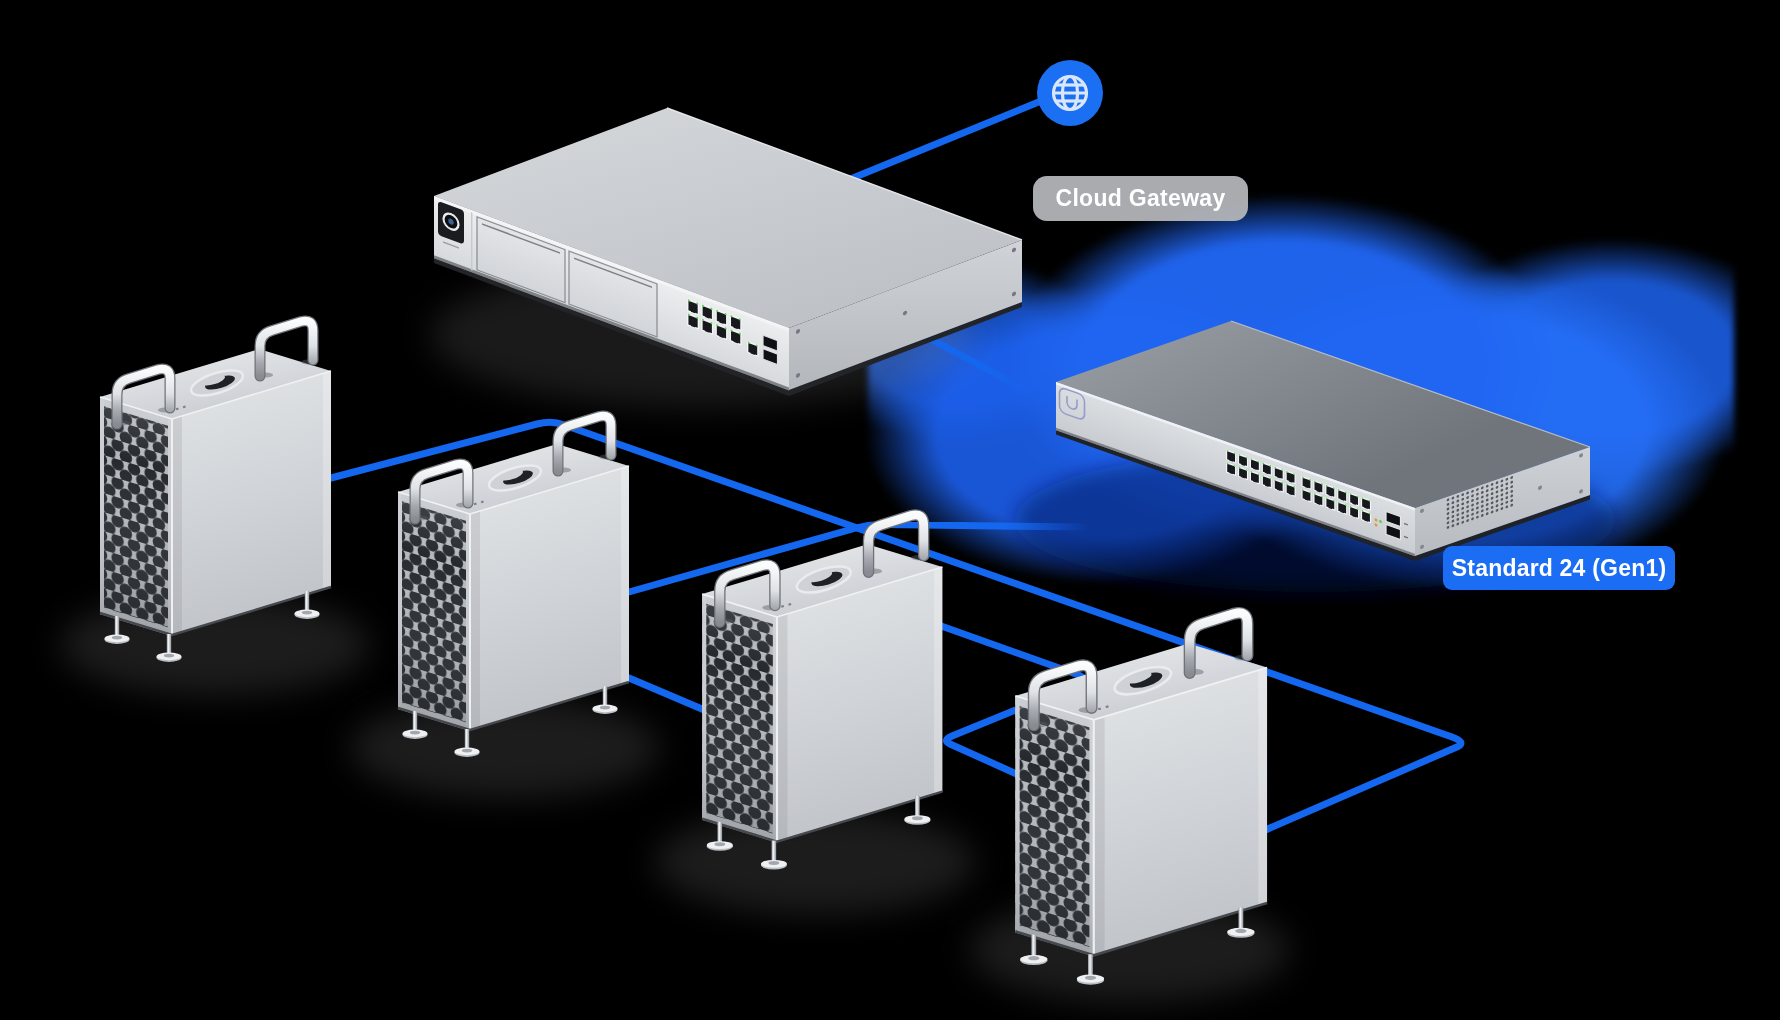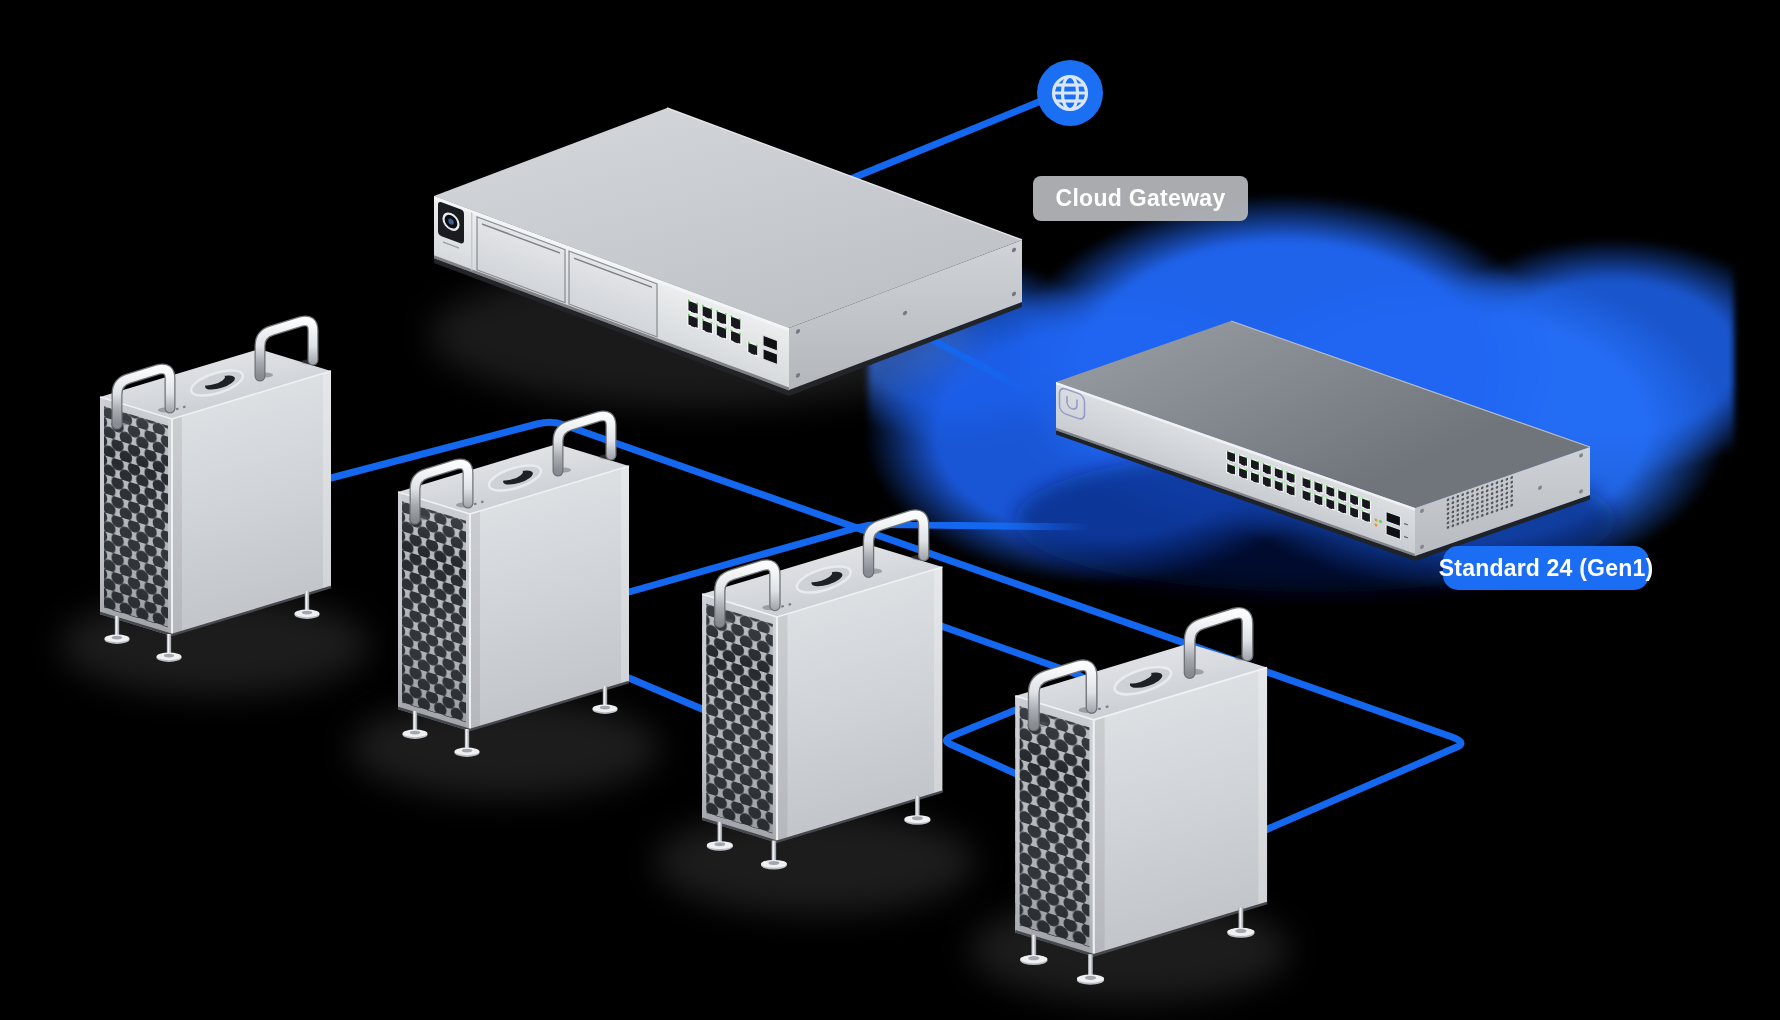--- a/index.html
+++ b/index.html
@@ -10,23 +10,23 @@
     background:
       radial-gradient(42% 48% at 48% 42%, rgba(32,102,243,.97) 0 55%, rgba(32,102,243,0) 76%),
       radial-gradient(38% 44% at 27% 56%, rgba(28,96,238,.90) 0 50%, rgba(28,96,238,0) 72%),
       radial-gradient(42% 46% at 68% 55%, rgba(36,110,247,.93) 0 52%, rgba(36,110,247,0) 74%),
       radial-gradient(32% 36% at 86% 40%, rgba(30,100,240,.85) 0 45%, rgba(30,100,240,0) 70%),
       radial-gradient(26% 30% at 10% 38%, rgba(30,100,240,.68) 0 40%, rgba(30,100,240,0) 66%);
     filter:blur(3px);}
   svg.canvas{position:absolute;left:0;top:0;}
   .label{position:absolute;display:flex;align-items:center;justify-content:center;
          color:#fff;white-space:nowrap;}
-  .label-gateway{left:1033px;top:176px;width:215px;height:45px;border-radius:8px;
+  .label-gateway{left:1033px;top:176px;width:215px;height:45px;border-radius:14px;
          background:rgba(178,180,184,.95);font-size:23px;font-weight:600;letter-spacing:.3px;}
-  .label-switch{left:1443px;top:546px;width:206px;height:44px;border-radius:15px;
+  .label-switch{left:1443px;top:546px;width:232px;height:44px;border-radius:9px;
          background:#1b6ef3;font-size:23px;font-weight:700;letter-spacing:.2px;}
 </style>
 </head>
 <body>
 
 <div class="scene">
 
   <div class="glow"></div>
 
   <svg class="canvas" width="1780" height="1020" viewBox="0 0 1780 1020" xmlns="http://www.w3.org/2000/svg" xmlns:xlink="http://www.w3.org/1999/xlink">

